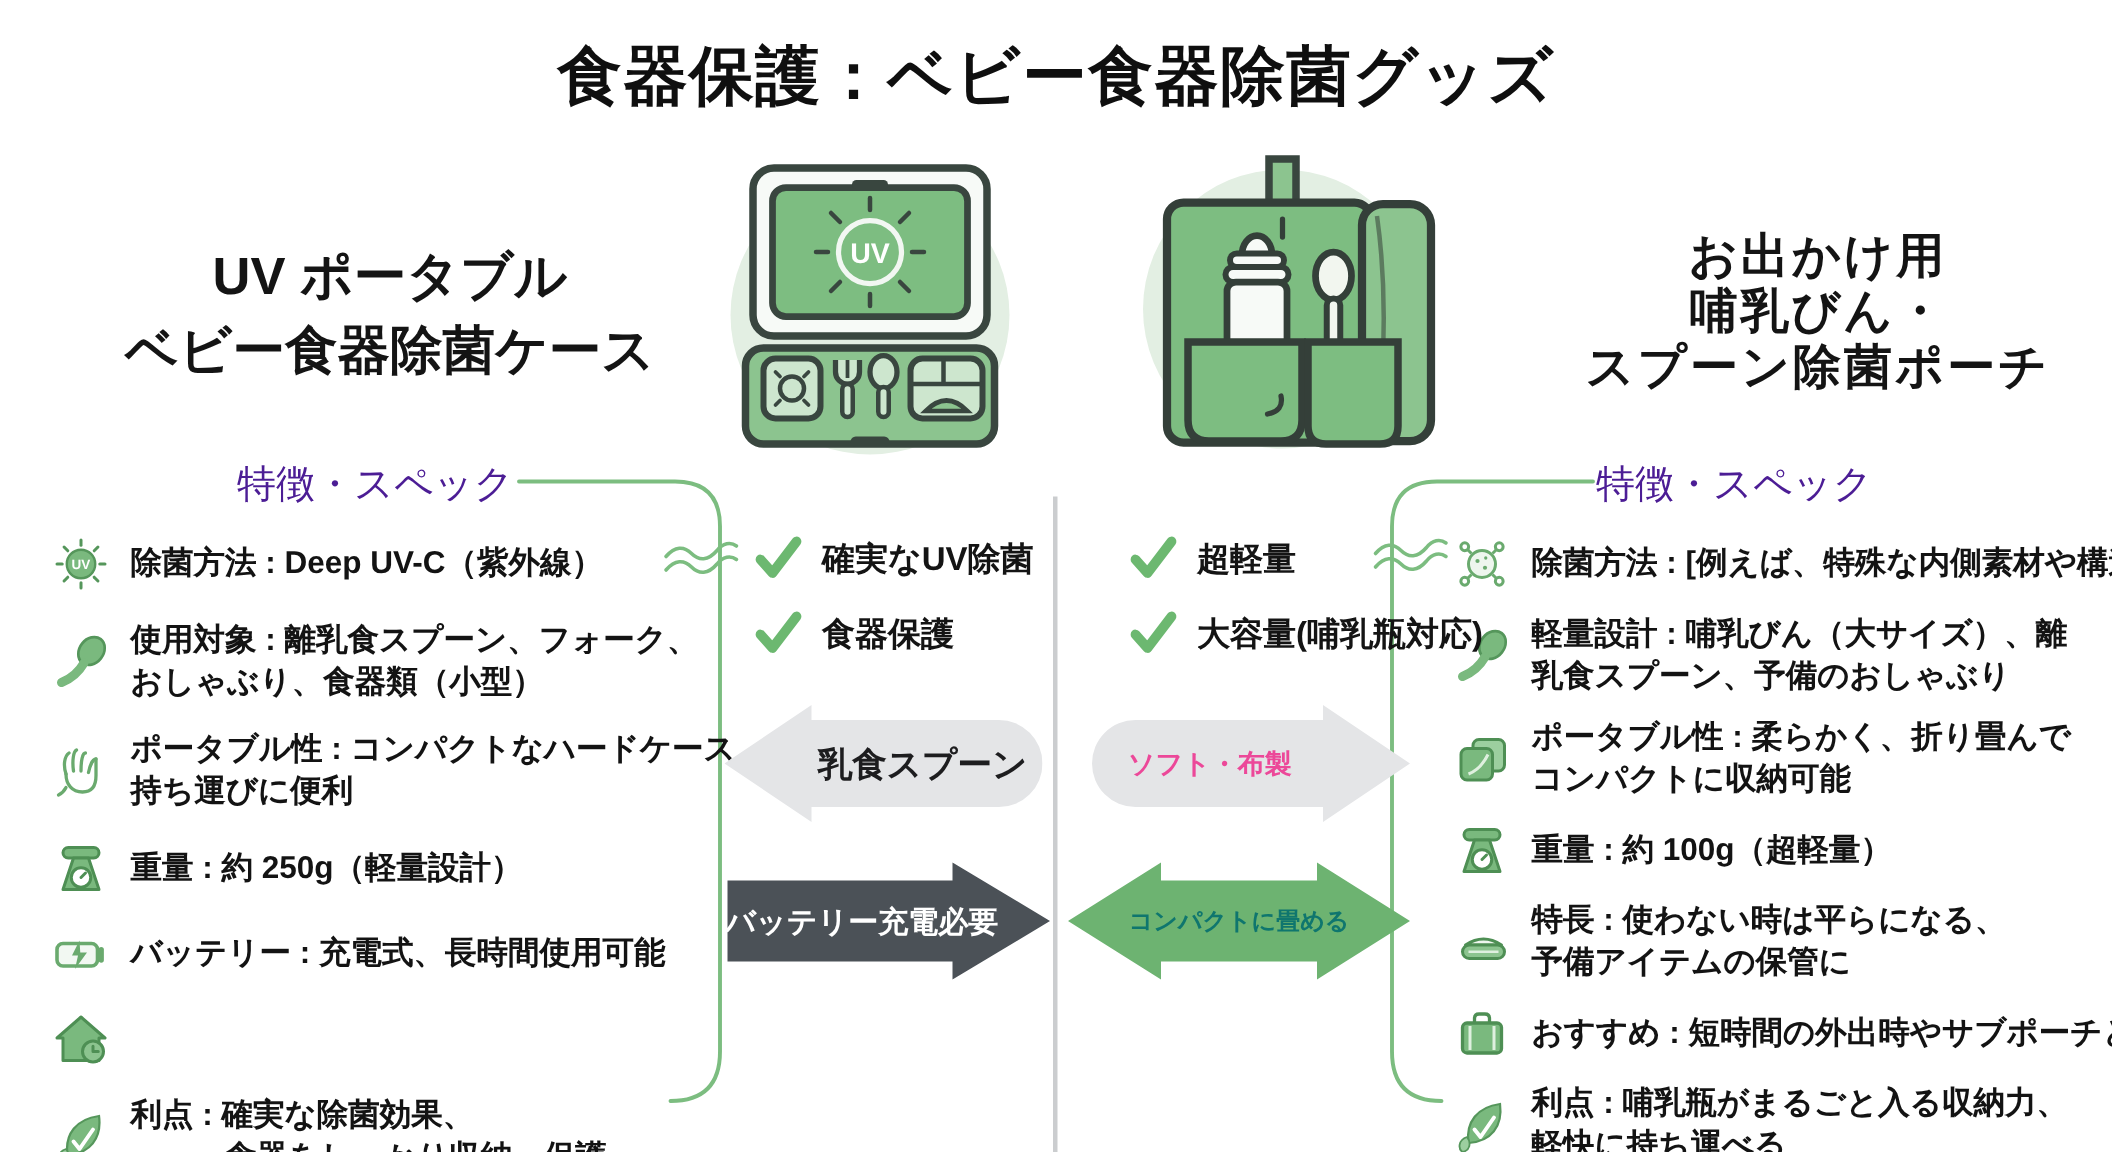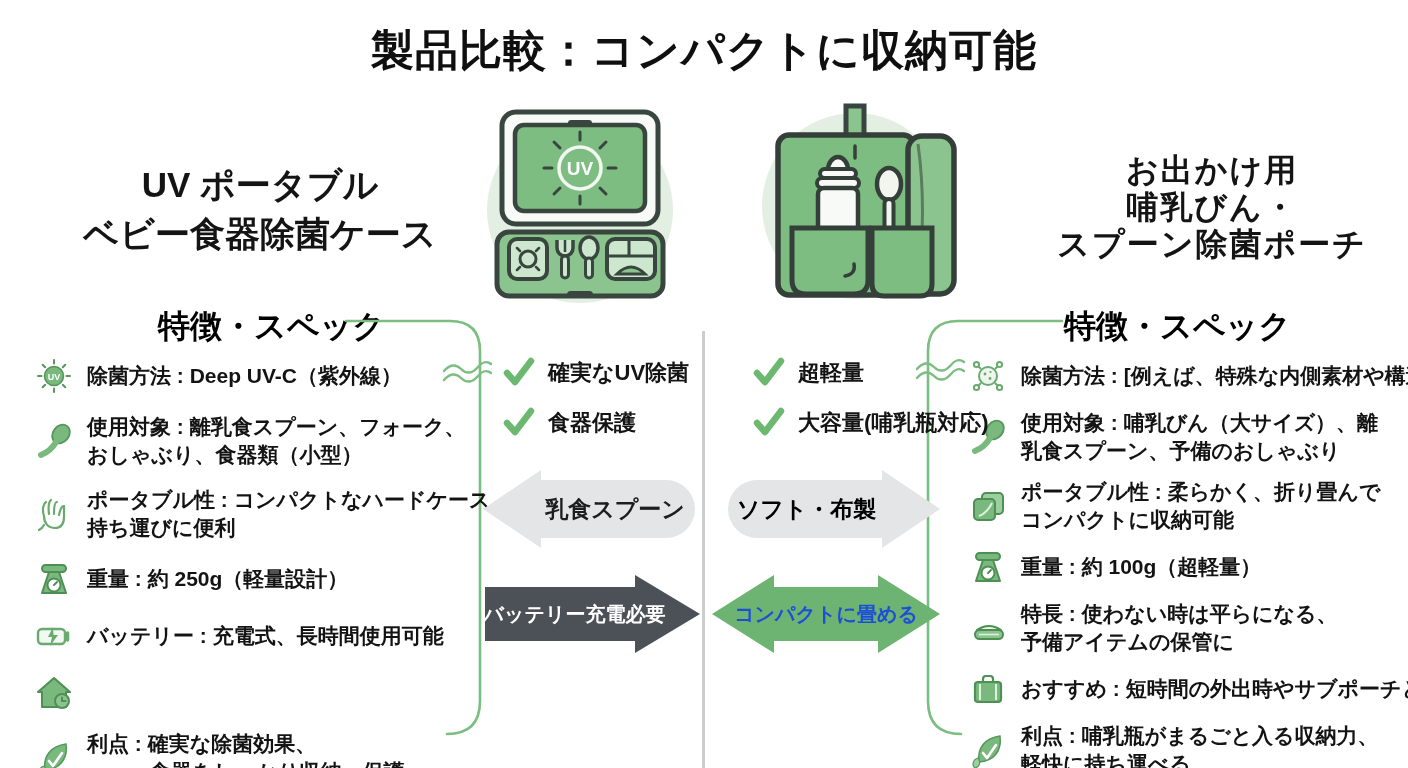--- a/index.html
+++ b/index.html
@@ -5,51 +5,51 @@
   html,body{margin:0;padding:0;}
   body{
     width:1408px;height:768px;position:relative;overflow:hidden;background:#ffffff;
     font-family:"Liberation Sans","DejaVu Sans",sans-serif;color:#111;
   }
   .abs{position:absolute;}
   #title{top:22px;left:0;width:100%;text-align:center;font-size:43px;font-weight:800;letter-spacing:1px;color:#0f0f0f;}
   .col-header{font-weight:800;text-align:center;white-space:pre-line;color:#141414;margin-top:20px;}
   #left-header{left:55px;top:140px;width:410px;font-size:35px;line-height:49px;}
   #right-header{left:1018px;top:132px;width:388px;font-size:32px;line-height:37px;letter-spacing:2px;}
-  .section-title{font-size:32px;font-weight:700;color:#000000;}
+  .section-title{font-size:26px;font-weight:400;color:#4c1d95;}
   #section-title-left{left:158px;top:305px;}
   #section-title-right{left:1064px;top:305px;}
   .specs{display:flex;flex-direction:column;}
   #specs-left{left:34px;top:356px;width:460px;gap:17px;}
   #specs-right{left:968px;top:356px;width:450px;gap:13px;}
   .spec-row{display:flex;align-items:center;gap:13px;}
   .spec-icon{width:40px;height:40px;flex:0 0 40px;display:flex;align-items:center;justify-content:center;}
   .spec-text{font-size:21px;font-weight:700;line-height:28px;white-space:pre;color:#131313;}
   .checks{display:flex;flex-direction:column;gap:16px;}
   #checks-left{left:502px;top:356px;}
   #checks-right{left:752px;top:356px;}
   .check-row{display:flex;align-items:center;gap:12px;height:34px;}
   .check-label{font-size:22px;font-weight:800;color:#141414;}
   .arrow{position:absolute;}
   .arrow svg{position:absolute;left:0;top:0;}
   .arrow-label{position:absolute;inset:0;display:flex;align-items:center;justify-content:center;font-weight:800;}
   #arrow-0{left:483px;top:468px;width:212px;height:82px;}
   #arrow-0 .arrow-label{padding-left:52px;font-size:23px;color:#1d1d1f;}
   #arrow-1{left:725px;top:468px;width:215px;height:82px;}
-  #arrow-1 .arrow-label{padding-right:52px;font-size:23px;color:#000000;}
+  #arrow-1 .arrow-label{padding-right:52px;font-size:18px;color:#ec4899;}
   #arrow-2{left:483px;top:573px;width:217px;height:82px;}
   #arrow-2 .arrow-label{padding-right:34px;font-size:20px;color:#ffffff;}
   #arrow-3{left:712px;top:573px;width:228px;height:82px;}
-  #arrow-3 .arrow-label{font-size:20px;color:#1d4ed8;}
+  #arrow-3 .arrow-label{font-size:16px;color:#0f766e;}
   #divider{left:702px;top:331px;width:3px;height:437px;background:#cbcdcf;}
 </style>
 </head>
 <body>
 
-<div id="title" class="abs">製品比較：コンパクトに収納可能</div>
+<div id="title" class="abs">食器保護：ベビー食器除菌グッズ</div>
 
 <div id="left-header" class="abs col-header">UV ポータブル
 ベビー食器除菌ケース</div>
 <div id="right-header" class="abs col-header">お出かけ用
 哺乳びん・
 スプーン除菌ポーチ</div>
 
 <svg class="abs" style="left:475px;top:98px;" width="210" height="210" viewBox="0 0 210 210">
   <circle cx="105" cy="112" r="93" fill="#e3efe3"></circle>
   <rect x="27" y="14" width="156" height="112" rx="14" fill="#f7faf7" stroke="#39463f" stroke-width="5"></rect>
@@ -221,21 +221,21 @@
       </span>
     <div class="spec-text">除菌方法 : [例えば、特殊な内側素材や構造]</div>
   </div>
   <div class="spec-row">
     <span class="spec-icon">
       <svg width="38" height="38" viewBox="0 0 38 38">
         <ellipse cx="26" cy="12" rx="8" ry="10" transform="rotate(38 26 12)" fill="#7ab97e" stroke="#55965b" stroke-width="1.8"></ellipse>
         <path d="M21,20 C17,27 11,31 6,33" stroke="#7ab97e" stroke-width="6" stroke-linecap="round" fill="none"></path>
       </svg>
       </span>
-    <div class="spec-text">使用対象 : 哺乳びん（大サイズ）、離
+    <div class="spec-text">軽量設計 : 哺乳びん（大サイズ）、離
 乳食スプーン、予備のおしゃぶり</div>
   </div>
   <div class="spec-row">
     <span class="spec-icon">
       <svg width="38" height="38" viewBox="0 0 38 38" stroke-linejoin="round">
         <rect x="13" y="6" width="21" height="21" rx="4" fill="#9ccf9f" stroke="#4e8f54" stroke-width="2"></rect>
         <rect x="5" y="12" width="21" height="21" rx="4" fill="#7ab97e" stroke="#4e8f54" stroke-width="2"></rect>
         <path d="M10,29 Q18,26 23,16" fill="none" stroke="#dff0df" stroke-width="2"></path>
       </svg>
       </span>

